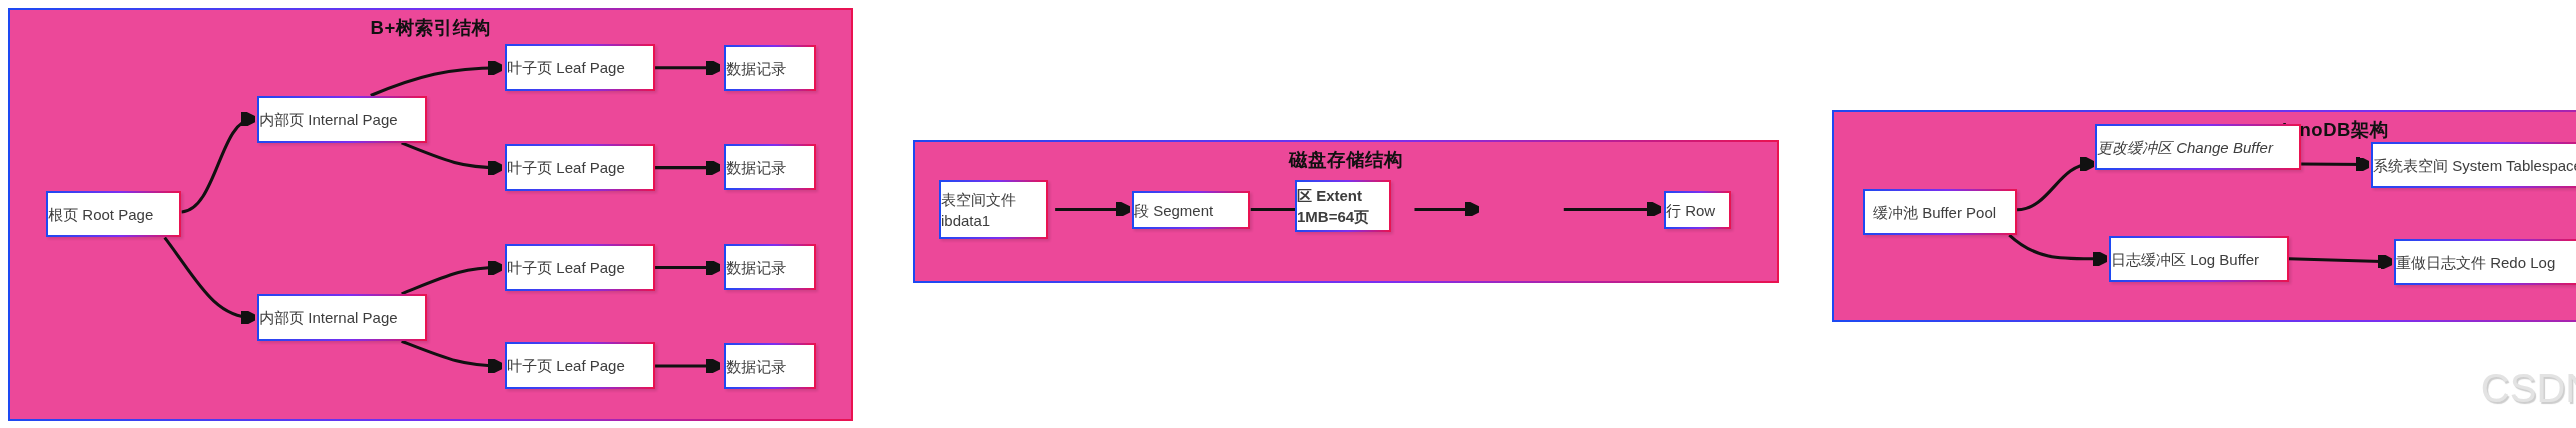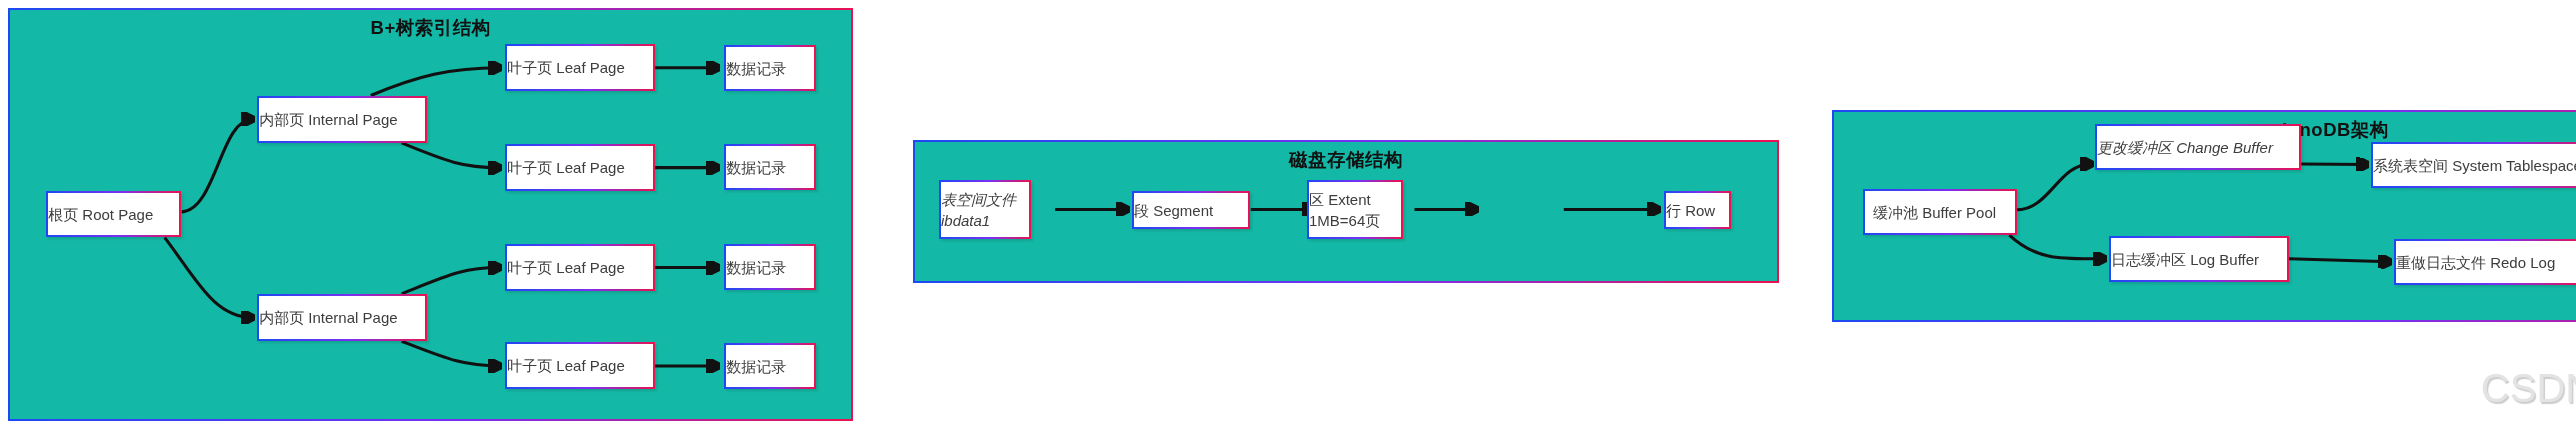--- a/index.html
+++ b/index.html
@@ -6,21 +6,21 @@
   html, body {
     margin: 0; padding: 0;
     width: 2849px; height: 429px;
     background: #ffffff;
     font-family: "Liberation Sans", sans-serif;
     position: relative;
     overflow: hidden;
   }
   .panel {
     position: absolute;
-    background: #14b8a6;
+    background: #ec4899;
     border: 2.1px solid;
     border-image: linear-gradient(90deg, #1d49f2 0%, #7b2ff0 55%, #ea1250 100%) 1;
   }
   .panel-title {
     position: absolute;
     top: 5.2px; left: 0; width: 100%;
     text-align: center;
     font-size: 18.5px;
     font-weight: bold;
     color: #111111;
@@ -140,30 +140,30 @@
       </marker>
     </defs>
     <path d="M 272 131 L 412 131" marker-end="url(#ah2)"></path>
     <path d="M 652 131 L 774 131" marker-end="url(#ah2)"></path>
     <path d="M 970 131 L 1090 131" marker-end="url(#ah2)"></path>
     <path d="M 1260 131 L 1444 131" marker-end="url(#ah2)"></path>
   </svg>
 
   <div class="panel-title">磁盘存储结构</div>
 
-  <div class="node" style="left:24px; top:38px; width:92px; height:59px;font-style:italic;">
+  <div class="node" style="left:24px; top:38px; width:109px; height:59px;">
     <span>表空间文件</span>
     <span>ibdata1</span>
   </div>
 
   <div class="node" style="left:217px; top:49px; width:118px; height:38px;">
     <span>段 Segment</span>
   </div>
 
-  <div class="node" style="left:392px; top:38px; width:96px; height:59px;">
+  <div class="node" style="left:380px; top:38px; width:96px; height:52px;font-weight:bold;">
     <span>区 Extent</span>
     <span>1MB=64页</span>
   </div>
 
 
   <div class="node" style="left:749px; top:49px; width:67px; height:38px;">
     <span>行 Row</span>
   </div>
 </div>
 

